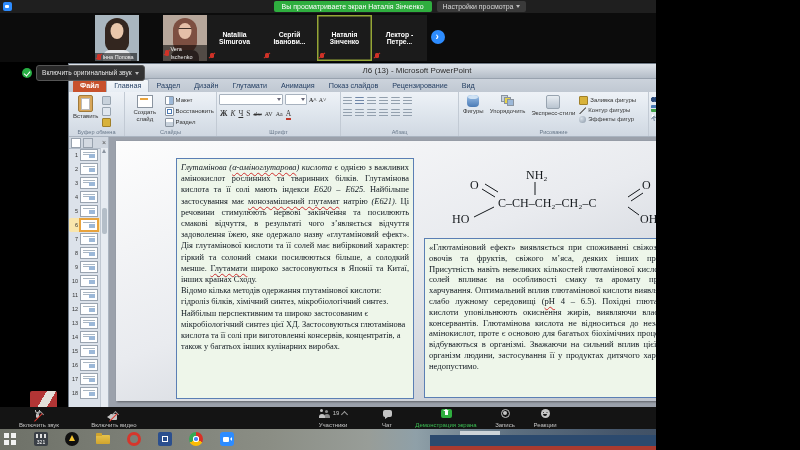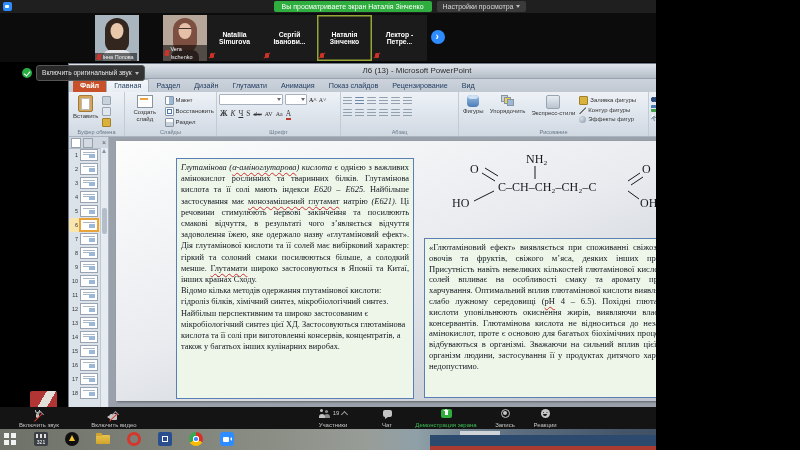--- a/index.html
+++ b/index.html
@@ -162,21 +162,21 @@
   .tbox{position:absolute;background:#eef6ea;border:1px solid #5b7fb4;box-sizing:border-box;
         font-family:"Liberation Serif",serif;color:#101820;padding:3px 4px;}
   .tbox p{margin:0;}
   .lbox{left:60px;top:17px;width:238px;height:241px;font-size:8.4px;line-height:11.2px;}
   .lbox .p1{text-align:justify;}
   .lbox .sub{font-style:italic;}
   .rbox{left:308px;top:97px;width:266px;height:160px;font-size:8.6px;line-height:10.8px;text-align:justify;}
   .bi{font-weight:normal;font-style:italic;}
   .i{font-style:italic;}
   .wavy{text-decoration:underline;text-decoration-style:wavy;text-decoration-color:#d03030;text-decoration-thickness:0.6px;text-underline-offset:1.5px;}
-  .formula{position:absolute;left:330px;top:8px;width:235px;height:88px;}
+  .formula{position:absolute;left:330px;top:24px;width:235px;height:88px;}
   .formula svg{display:block;}
   .formula text{font-family:"Liberation Serif",serif;fill:#14181c;}
   .fcap{text-align:center;font-family:"Liberation Serif",serif;font-size:8px;color:#14181c;margin-top:6px;}
 
   
   .wpeek{position:absolute;left:30px;top:391px;width:27px;height:18px;border-radius:2px;
          background:linear-gradient(120deg,#b23535 45%,#e3e0da 45% 70%,#b23535 70%);z-index:5;}
 
   
   .ztoolbar{position:absolute;left:0;top:407px;width:800px;height:22px;background:#141414;z-index:60;}

